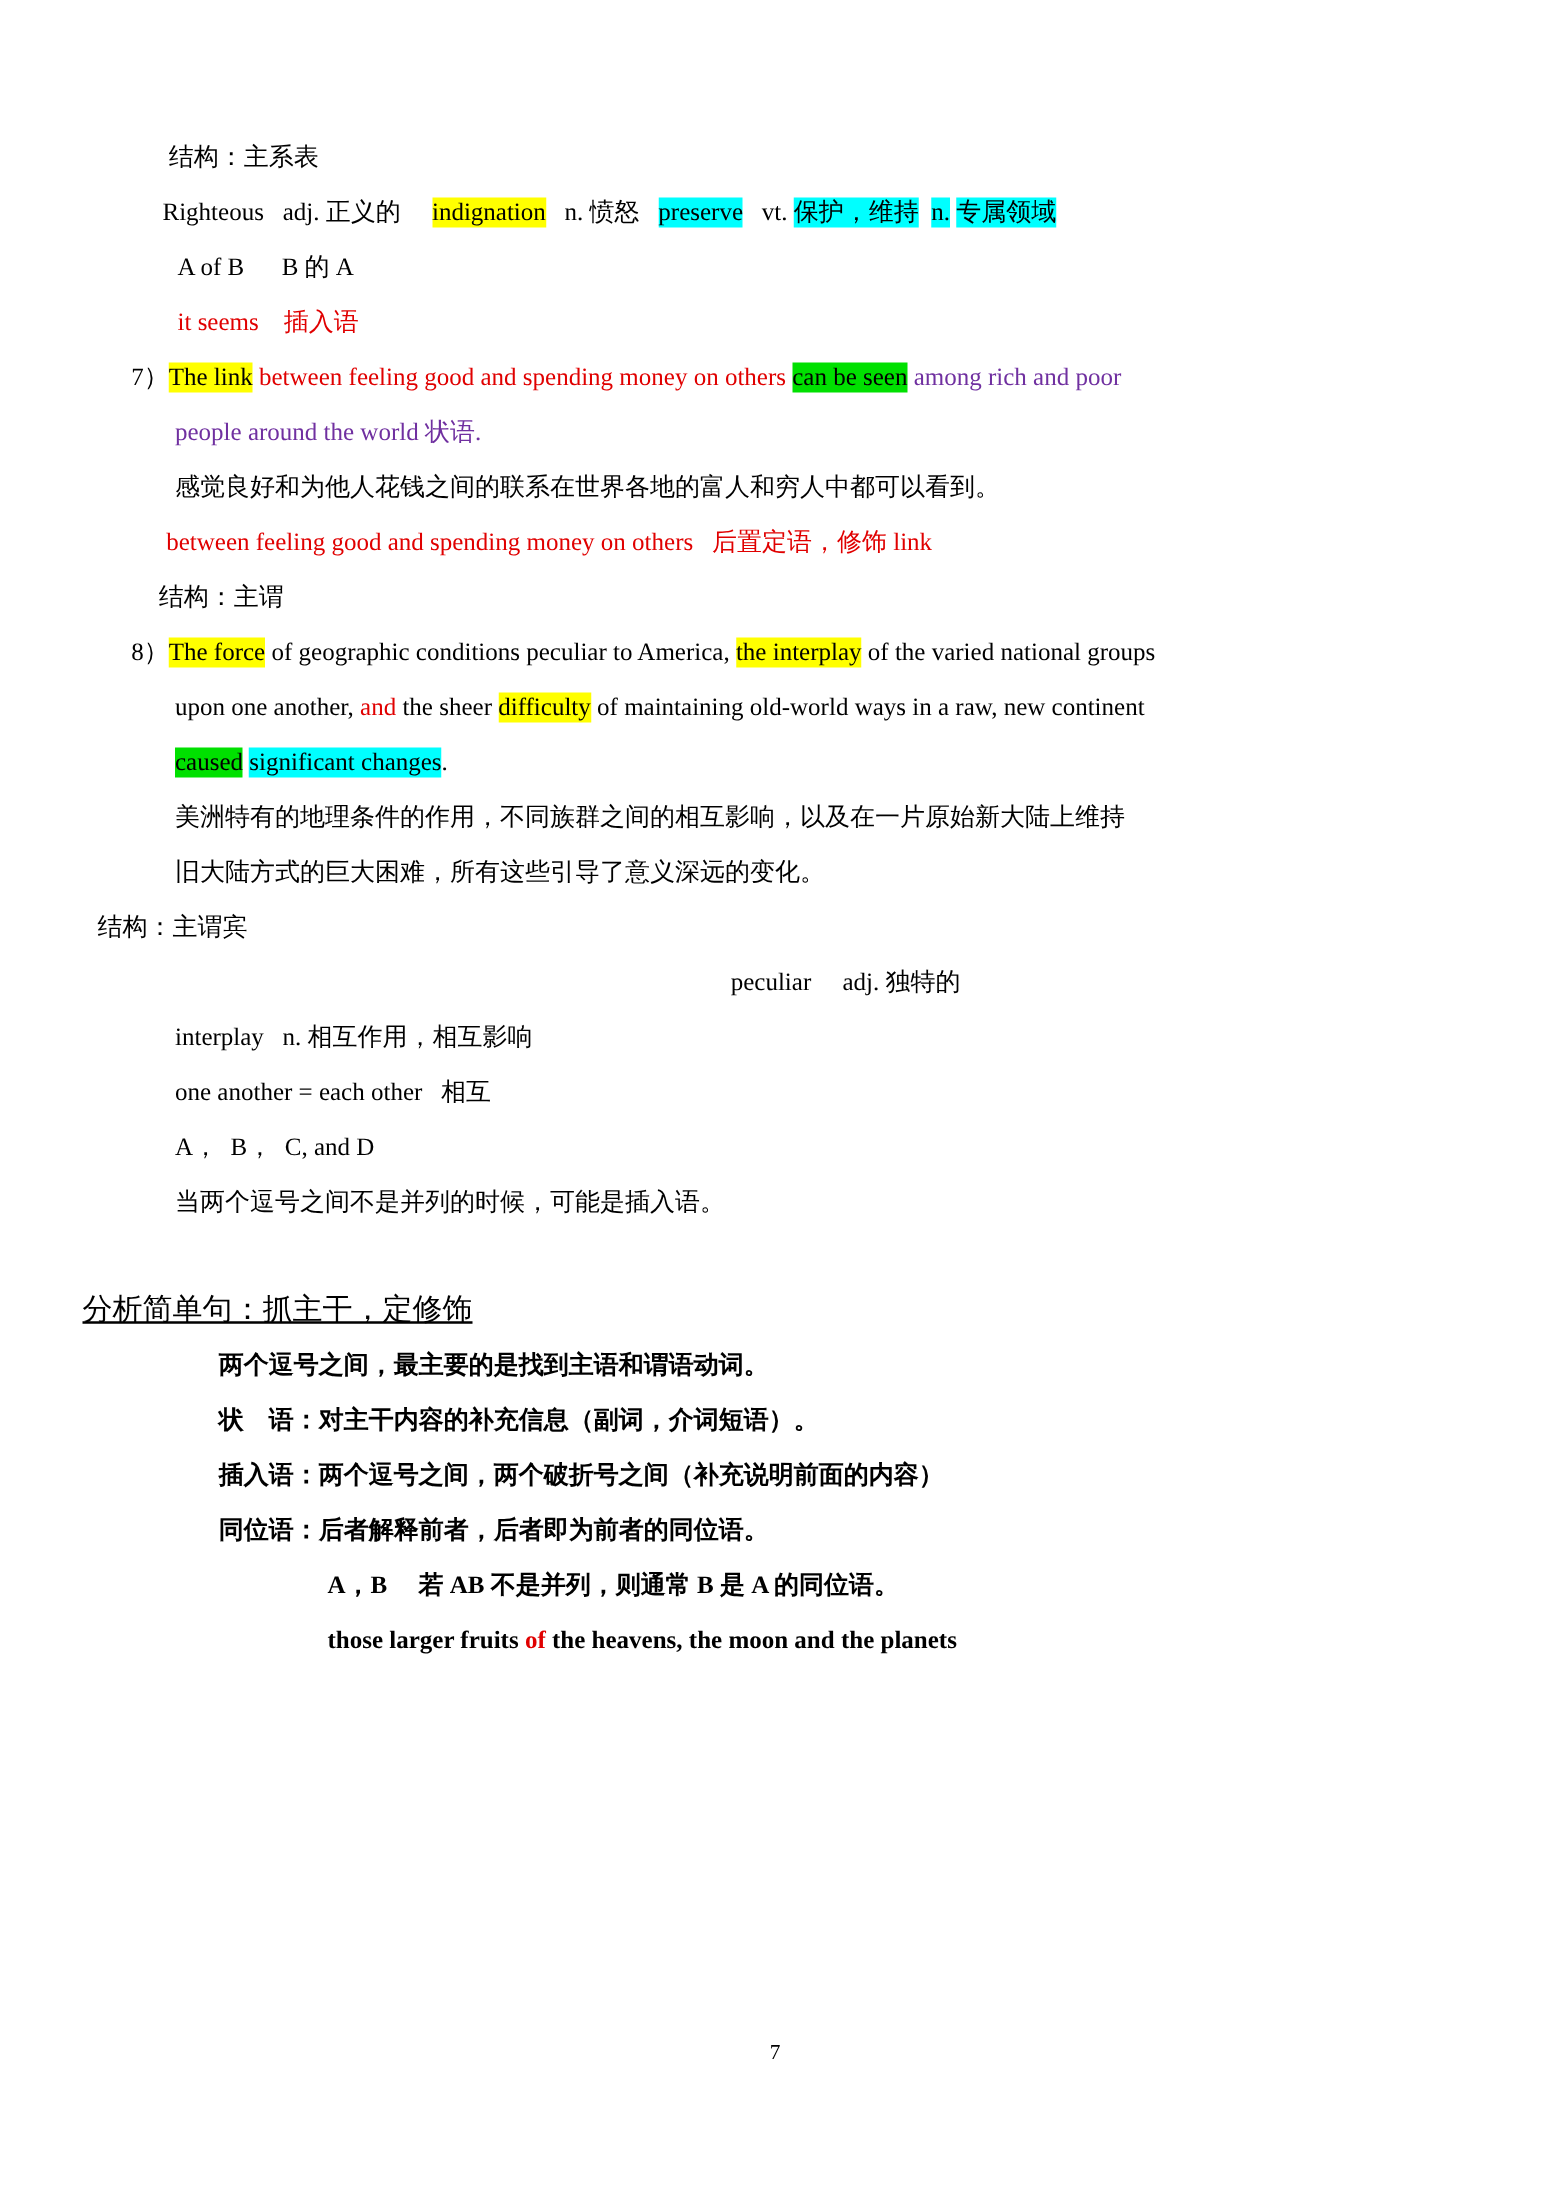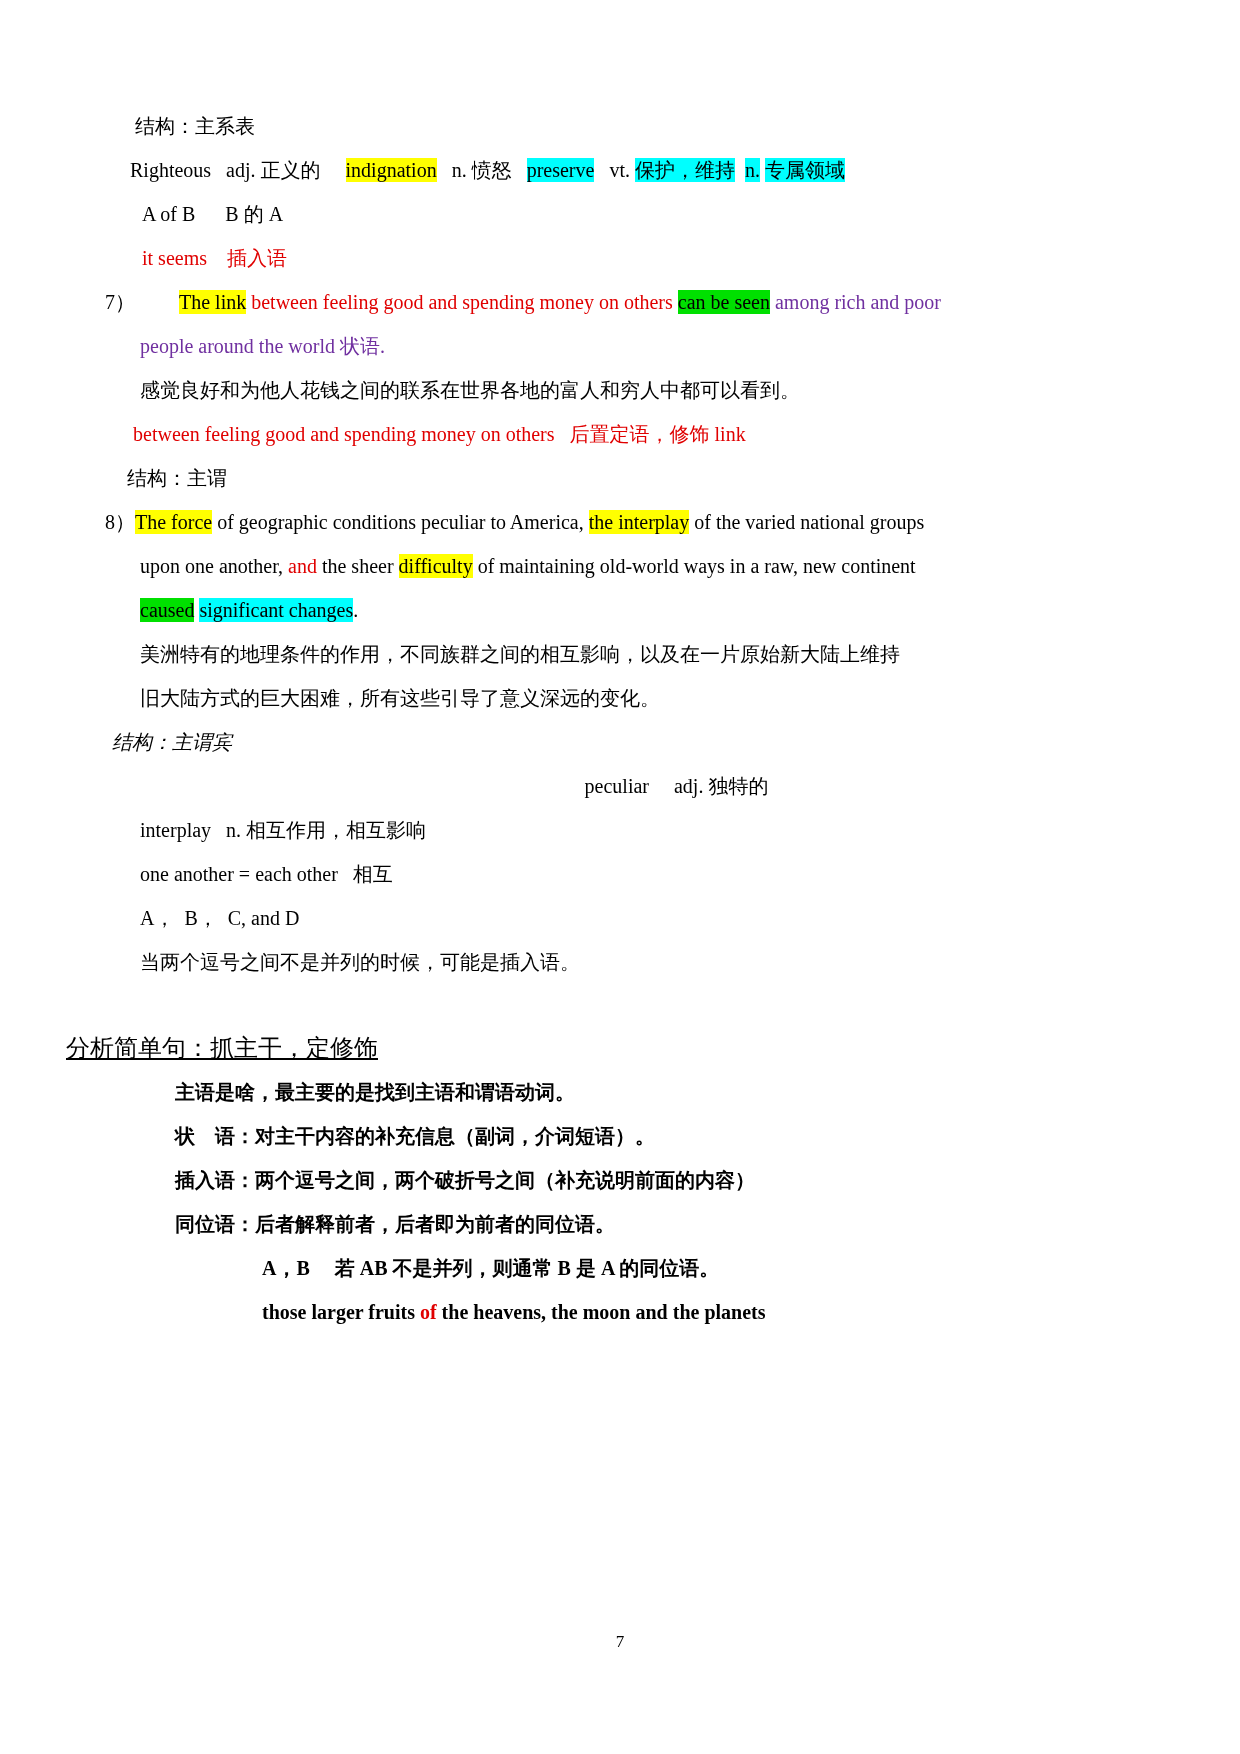--- a/index.html
+++ b/index.html
@@ -40,38 +40,38 @@
 </style>
 </head>
 <body>
 
 <div class="doc">
   <div>
       <p class="line" style="padding-left: 135px;"><span>结构：主系表</span></p>
       <p class="line" style="padding-left: 130px;"><span>Righteous   adj. 正义的     </span><span style="background-color: rgb(255, 255, 0);">indignation</span><span>   n. 愤怒   </span><span style="background-color: rgb(0, 255, 255);">preserve</span><span>   vt. </span><span style="background-color: rgb(0, 255, 255);">保护，维持</span><span>  </span><span style="background-color: rgb(0, 255, 255);">n.</span><span> </span><span style="background-color: rgb(0, 255, 255);">专属领域</span></p>
       <p class="line" style="padding-left: 142px;"><span>A of B      B 的 A</span></p>
       <p class="line" style="padding-left: 142px;"><span style="color: rgb(224, 0, 0);">it seems    插入语</span></p>
-      <p class="line" style="padding-left: 105px;"><span>7）</span><span style="background-color: rgb(255, 255, 0); margin-left: 44px;">The link</span><span style="color: rgb(224, 0, 0);"> between feeling good and spending money on others </span><span style="background-color: rgb(0, 224, 0);">can be seen</span><span style="color: rgb(112, 48, 160);"> among rich and poor</span></p>
+      <p class="line" style="padding-left: 105px;"><span>7）</span><span style="background-color: rgb(255, 255, 0);">The link</span><span style="color: rgb(224, 0, 0);"> between feeling good and spending money on others </span><span style="background-color: rgb(0, 224, 0);">can be seen</span><span style="color: rgb(112, 48, 160);"> among rich and poor</span></p>
       <p class="line" style="padding-left: 140px;"><span style="color: rgb(112, 48, 160);">people around the world 状语.</span></p>
       <p class="line" style="padding-left: 140px;"><span>感觉良好和为他人花钱之间的联系在世界各地的富人和穷人中都可以看到。</span></p>
       <p class="line" style="padding-left: 133px;"><span style="color: rgb(224, 0, 0);">between feeling good and spending money on others   后置定语，修饰 link</span></p>
       <p class="line" style="padding-left: 127px;"><span>结构：主谓</span></p>
       <p class="line" style="padding-left: 105px;"><span>8）</span><span style="background-color: rgb(255, 255, 0);">The force</span><span> of geographic conditions peculiar to America, </span><span style="background-color: rgb(255, 255, 0);">the interplay</span><span> of the varied national groups</span></p>
       <p class="line" style="padding-left: 140px;"><span>upon one another, </span><span style="color: rgb(224, 0, 0);">and</span><span> the sheer </span><span style="background-color: rgb(255, 255, 0);">difficulty</span><span> of maintaining old-world ways in a raw, new continent</span></p>
       <p class="line" style="padding-left: 140px;"><span style="background-color: rgb(0, 224, 0);">caused</span><span> </span><span style="background-color: rgb(0, 255, 255);">significant changes</span><span>.</span></p>
       <p class="line" style="padding-left: 140px;"><span>美洲特有的地理条件的作用，不同族群之间的相互影响，以及在一片原始新大陆上维持</span></p>
       <p class="line" style="padding-left: 140px;"><span>旧大陆方式的巨大困难，所有这些引导了意义深远的变化。</span></p>
-      <p class="line" style="padding-left: 112px; font-style: italic;"><span>结构：主谓宾</span></p>
+      <p class="line" style="padding-left: 78px;"><span>结构：主谓宾</span></p>
       <p class="line" style="padding-left: 113px; text-align: center;"><span>peculiar     adj. 独特的</span></p>
       <p class="line" style="padding-left: 140px;"><span>interplay   n. 相互作用，相互影响</span></p>
       <p class="line" style="padding-left: 140px;"><span>one another = each other   相互</span></p>
       <p class="line" style="padding-left: 140px;"><span>A，  B，  C, and D</span></p>
       <p class="line" style="padding-left: 140px;"><span>当两个逗号之间不是并列的时候，可能是插入语。</span></p>
       <p class="line" style="padding-left: 66px; font-size: 24px; margin-top: 42px; text-decoration: underline;"><span>分析简单句：抓主干，定修饰</span></p>
-      <p class="line" style="padding-left: 175px; font-weight: bold;"><span>主语是啥，最主要的是找到主语和谓语动词。</span></p>
+      <p class="line" style="padding-left: 175px; font-weight: bold;"><span>两个逗号之间，最主要的是找到主语和谓语动词。</span></p>
       <p class="line" style="padding-left: 175px; font-weight: bold;"><span>状　语：对主干内容的补充信息（副词，介词短语）。</span></p>
       <p class="line" style="padding-left: 175px; font-weight: bold;"><span>插入语：两个逗号之间，两个破折号之间（补充说明前面的内容）</span></p>
       <p class="line" style="padding-left: 175px; font-weight: bold;"><span>同位语：后者解释前者，后者即为前者的同位语。</span></p>
       <p class="line" style="padding-left: 262px; font-weight: bold;"><span>A，B　 若 AB 不是并列，则通常 B 是 A 的同位语。</span></p>
       <p class="line" style="padding-left: 262px; font-weight: bold;"><span>those larger fruits </span><span style="color: rgb(224, 0, 0);">of</span><span> the heavens, the moon and the planets</span></p>
     </div>
 </div>
 
 <div class="page-num">7</div>
 

